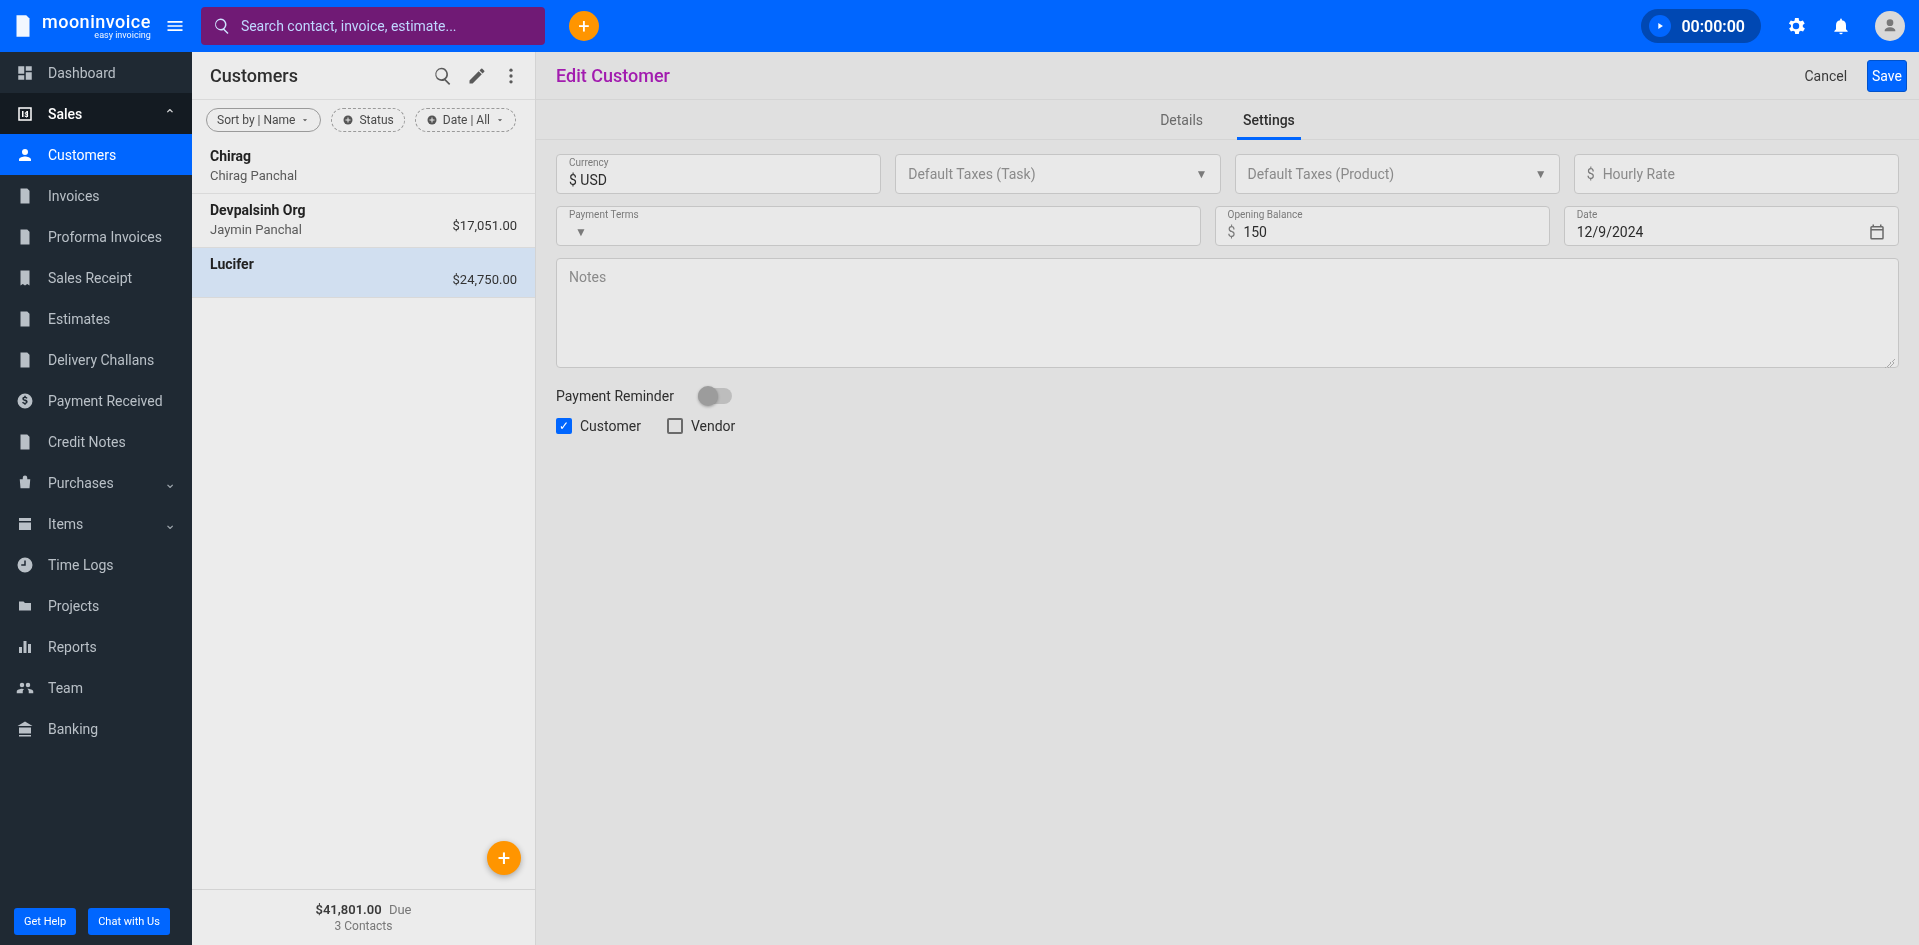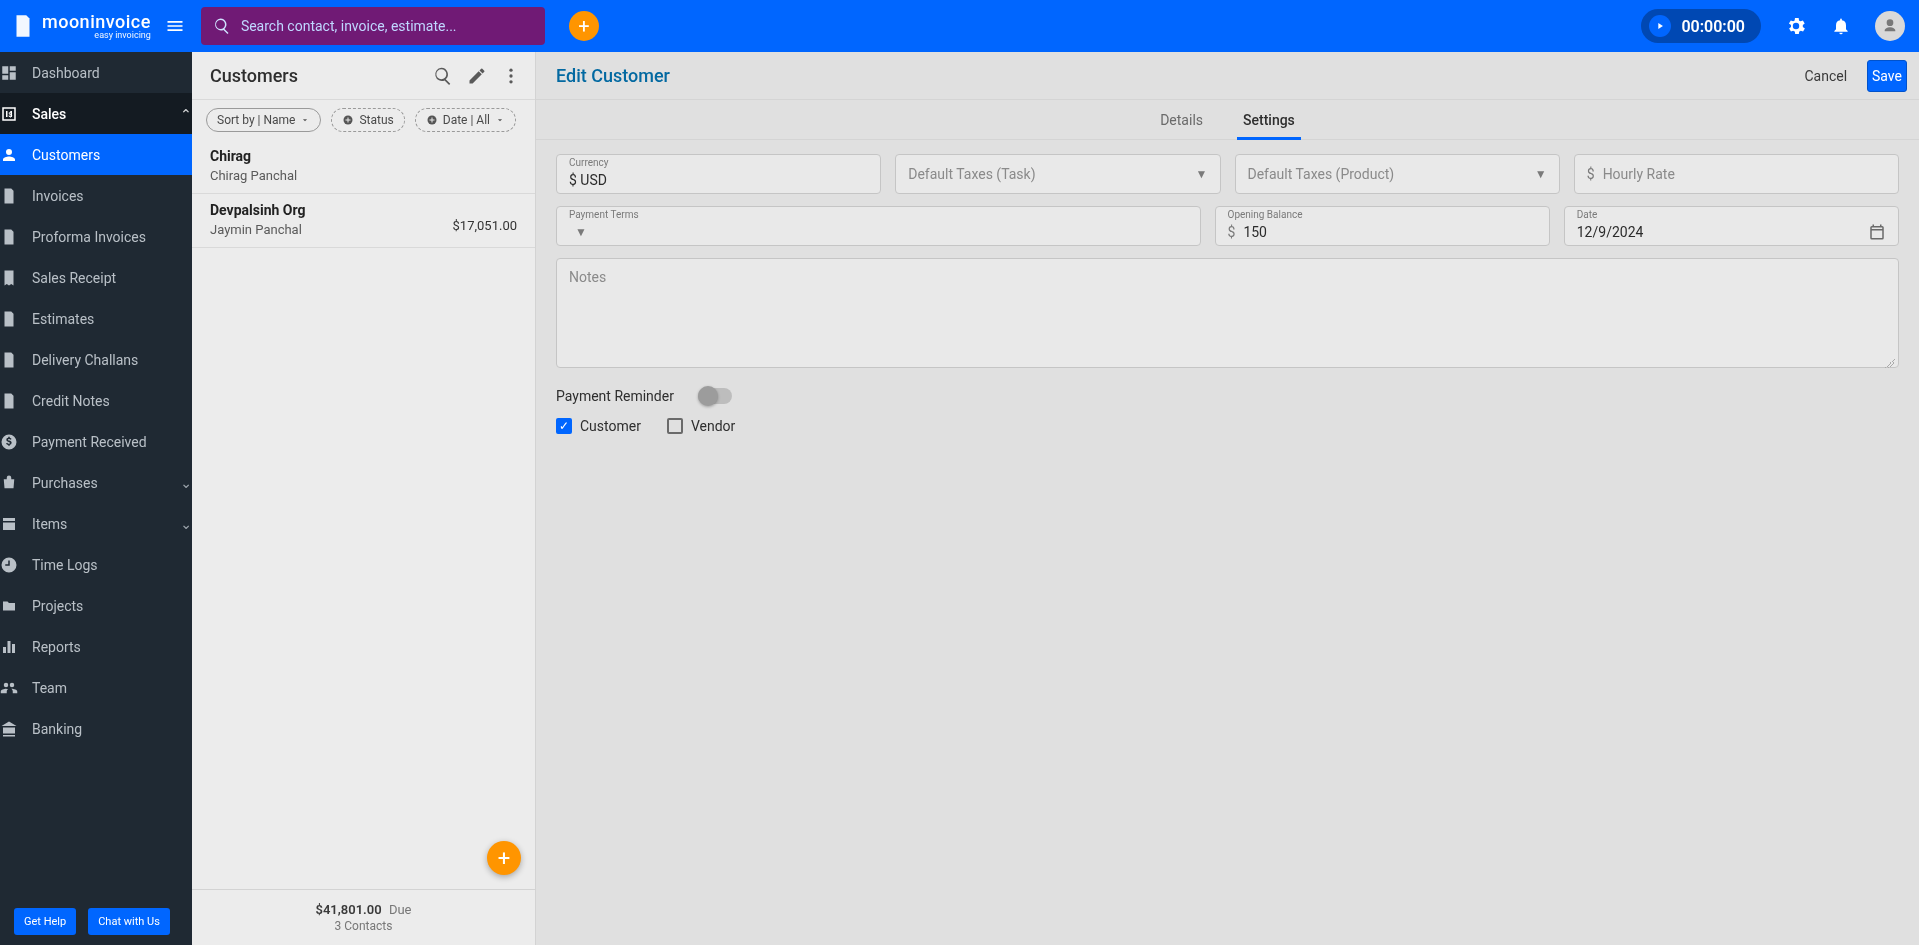--- a/index.html
+++ b/index.html
@@ -64,21 +64,21 @@
   .layout { display:flex; height:calc(100% - 52px); }
 
   
   .sidebar {
     width:192px; background:#1f2933; color:#b9c0c7;
     display:flex; flex-direction:column; position:relative;
   }
   .nav { flex:1; overflow:hidden; }
   .nav-item {
     display:flex; align-items:center; gap:14px;
-    padding:0 0; height:41px; font-size:14px;
+    padding:0 16px; height:41px; font-size:14px;
     cursor:pointer; position:relative;
   }
   .nav-item .chev { margin-left:auto; font-size:14px; opacity:.8; }
   .nav-parent { background:#141b22; color:#fff; font-weight:500; }
   .nav-parent .chev { transform:rotate(180deg); }
   .nav-active {
     background:#0066ff; color:#fff;
   }
 
   .help-bar {
@@ -141,21 +141,21 @@
     font-size:13px; color:#3a3a3a; gap:2px;
   }
   .list-footer .l1 span.light { color:#777; margin-left:4px; }
 
   
   .detail { flex:1; background:#e0e0e0; display:flex; flex-direction:column; overflow:hidden;}
   .detail-header {
     height:48px; display:flex; align-items:center;
     padding:0 12px 0 20px; border-bottom:1px solid #d4d4d4;
   }
-  .detail-header h2 { font-size:18px; font-weight:500; color:#0369a1; flex:1;}
+  .detail-header h2 { font-size:18px; font-weight:500; color:#a21caf; flex:1;}
   .btn-cancel {
     background:transparent;border:none;color:#3a3a3a;
     font-size:14px; padding:8px 14px; cursor:pointer;
   }
   .btn-save {
     background:#0066ff;border:1px solid #0052cc;color:#fff;
     border-radius:3px;font-size:14px;padding:7px 4px;
     cursor:pointer; margin-left:6px;
   }
 
@@ -337,29 +337,29 @@
           <span>Estimates</span>
         </div>
         <div class="nav-item">
           <svg width="18" height="18" viewBox="0 0 24 24" fill="currentColor">
             <path d="M6 2h9l3 3v17H6zM8 8h8v2H8zm0 4h8v2H8z"></path>
           </svg>
           <span>Delivery Challans</span>
         </div>
         <div class="nav-item">
           <svg width="18" height="18" viewBox="0 0 24 24" fill="currentColor">
+            <path d="M12 2a10 10 0 1010 10A10 10 0 0012 2zm1 15h-2v-1a4 4 0 01-3-2l1.7-1a2.3 2.3 0 002 1.2c1 0 1.6-.4 1.6-1s-.5-.9-1.9-1.3-3-1-3-2.8A2.8 2.8 0 0111 6.2V5h2v1.2a3.6 3.6 0 012.5 1.8l-1.7 1A2 2 0 0012 8c-.9 0-1.4.4-1.4.9s.5.8 1.9 1.2 3 1 3 2.9a2.9 2.9 0 01-2.5 2.8z"></path>
+          </svg>
+          <span>Payment Received</span>
+        </div>
+        <div class="nav-item">
+          <svg width="18" height="18" viewBox="0 0 24 24" fill="currentColor">
             <path d="M6 2h9l3 3v17H6zM8 8h8v2H8zm0 4h8v2H8z"></path>
           </svg>
           <span>Credit Notes</span>
-        </div>
-        <div class="nav-item">
-          <svg width="18" height="18" viewBox="0 0 24 24" fill="currentColor">
-            <path d="M12 2a10 10 0 1010 10A10 10 0 0012 2zm1 15h-2v-1a4 4 0 01-3-2l1.7-1a2.3 2.3 0 002 1.2c1 0 1.6-.4 1.6-1s-.5-.9-1.9-1.3-3-1-3-2.8A2.8 2.8 0 0111 6.2V5h2v1.2a3.6 3.6 0 012.5 1.8l-1.7 1A2 2 0 0012 8c-.9 0-1.4.4-1.4.9s.5.8 1.9 1.2 3 1 3 2.9a2.9 2.9 0 01-2.5 2.8z"></path>
-          </svg>
-          <span>Payment Received</span>
         </div>
         <div class="nav-item">
           <svg width="18" height="18" viewBox="0 0 24 24" fill="currentColor">
             <path d="M5 7h14l-1 12H6zM9 7V5a3 3 0 016 0v2"></path>
           </svg>
           <span>Purchases</span>
           <span class="chev">⌄</span>
         </div>
         <div class="nav-item">
           <svg width="18" height="18" viewBox="0 0 24 24" fill="currentColor">
@@ -465,20 +465,29 @@
         </div>
         <div class="cust-item">
           <div class="row1">
             <span class="cust-name">Devpalsinh Org</span>
           </div>
           <div class="row1">
             <span class="cust-sub">Jaymin Panchal</span>
             <span class="cust-amt">$17,051.00</span>
           </div>
         </div>
+        <div class="cust-item selected">
+          <div class="row1">
+            <span class="cust-name">Lucifer</span>
+          </div>
+          <div class="row1">
+            <span class="cust-sub"></span>
+            <span class="cust-amt">$24,750.00</span>
+          </div>
+        </div>
       </div>
 
     <div class="fab">+</div>
 
     <div class="list-footer">
       <div class="l1">
         <span style="font-weight:600">$41,801.00</span>
         <span class="light">Due</span>
       </div>
       <div style="color:#777;font-size:12px;">3 Contacts</div>

